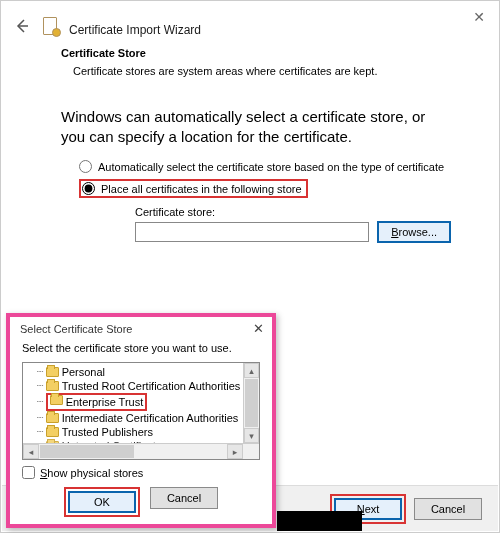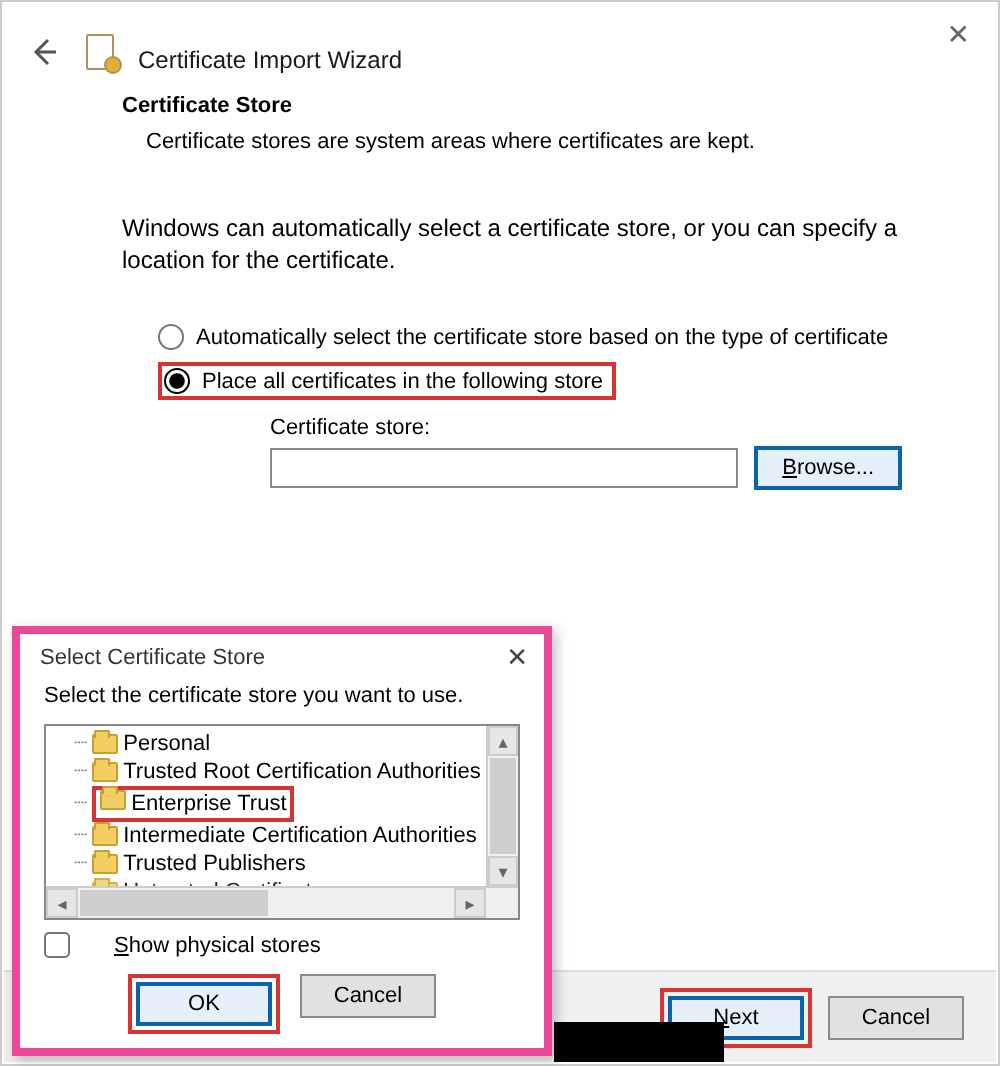--- a/index.html
+++ b/index.html
@@ -69,23 +69,23 @@
     font-size: 11px;
     color: #000;
     margin-bottom: 6px;
   }
   .section-desc {
     font-size: 11px;
     margin-left: 12px;
     margin-bottom: 30px;
   }
   .help-text {
-    font-size: 12px;
+    font-size: 15px;
     line-height: 1.3;
-    margin-bottom: 24px;
+    margin-bottom: 14px;
   }
   .radio-group { margin-left: 18px; }
   .radio-row {
     display: flex;
     align-items: center;
     gap: 6px;
     margin-bottom: 6px;
     font-size: 11px;
   }
   .radio-row input[type=radio] {
@@ -252,21 +252,21 @@
   .hscroll .harrow { width: 16px; height: 100%; font-size: 9px; }
   .hscroll .htrack { flex: 1; position: relative; }
   .hscroll .hthumb {
     position: absolute; left: 1px; top: 1px; bottom: 1px;
     width: 50%;
     background: #cfcfcf;
   }
   .hscroll .corner { width: 16px; background: #f0f0f0; }
 
   .popup-check {
-    display: flex; align-items: flex-end; gap: 22px;
+    display: flex; align-items: flex-end; gap: 5px;
     padding: 6px 12px 0 12px;
     font-size: 11px;
   }
   .popup-check input { margin: 0; }
   .popup-buttons {
     display: flex;
     justify-content: center;
     gap: 10px;
     padding: 8px 0 10px 0;
   }

